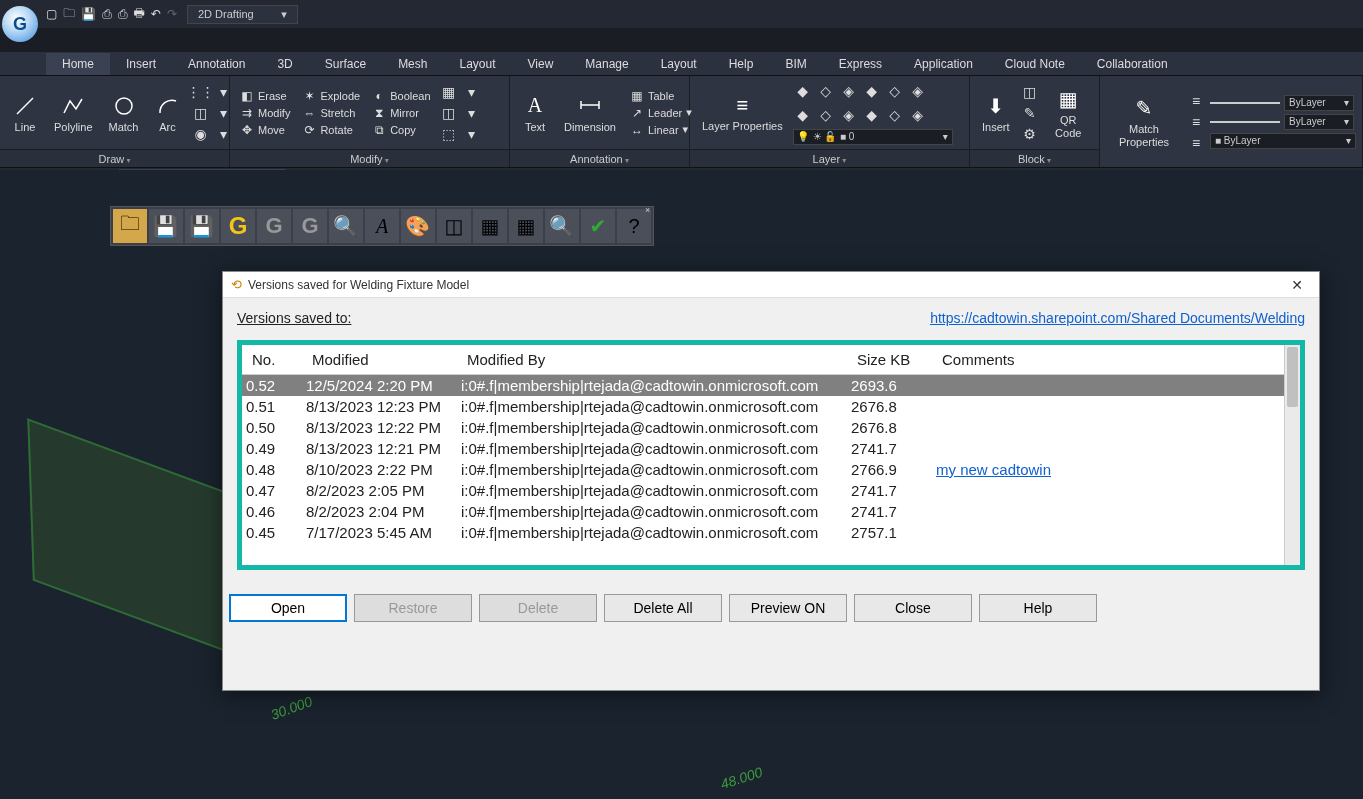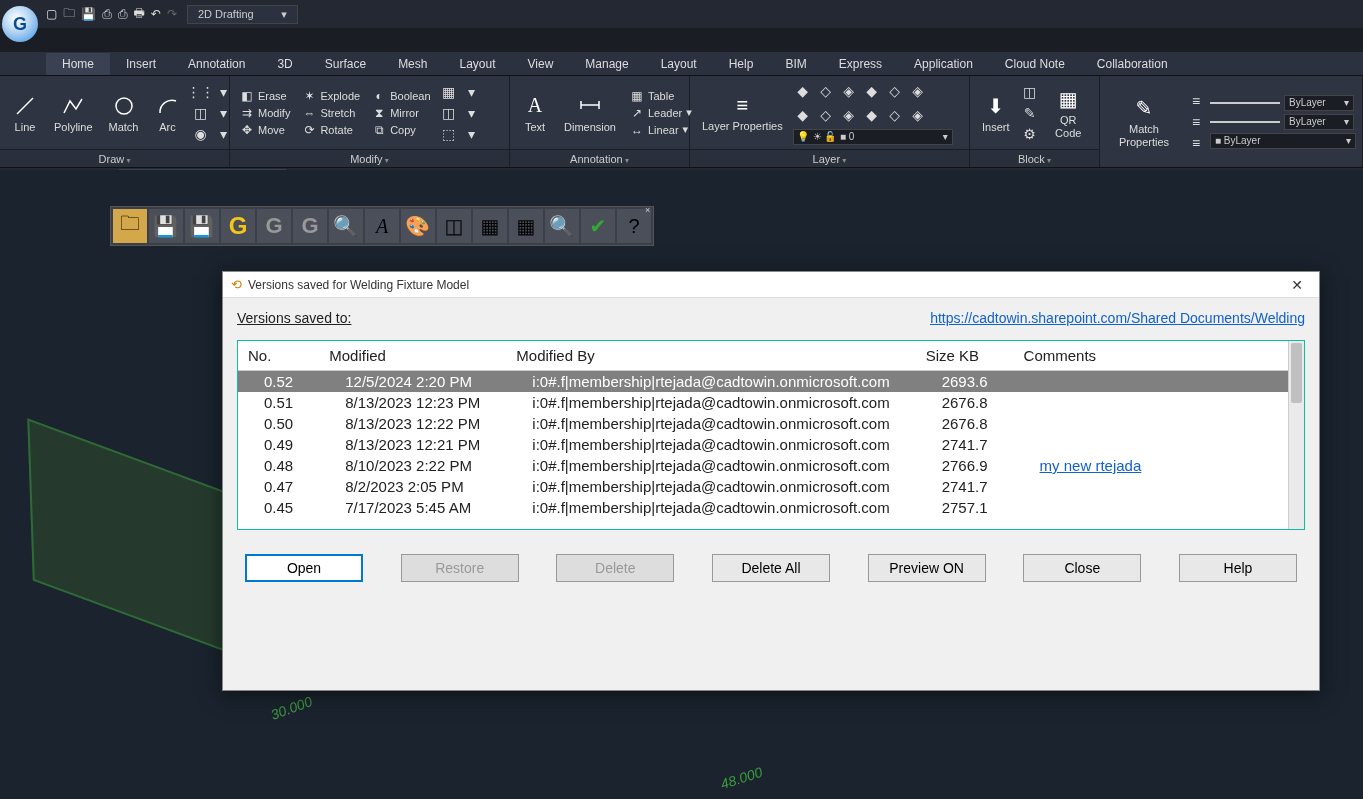--- a/index.html
+++ b/index.html
@@ -53,29 +53,29 @@
 
 .geom { position:absolute; border:2px solid #3c9d3c; }
 
 
 .dialog { position:absolute; left:222px; top:271px; width:1098px; height:420px; background:#f0f0f0; border:1px solid #888; box-shadow:0 4px 20px rgba(0,0,0,.5); z-index:50; display:flex; flex-direction:column; }
 .dlg-title { height:26px; background:#fff; border-bottom:1px solid #ddd; display:flex; align-items:center; padding:0 8px; font-size:12px; color:#333; }
 .dlg-title .ticon { margin-right:6px; color:#d08000; font-size:13px; }
 .dlg-title .x { margin-left:auto; font-size:14px; color:#333; cursor:pointer; padding:2px 8px; }
 .dlg-head { padding:12px 14px 8px; display:flex; font-size:14px; color:#222;text-decoration:underline; }
 .dlg-head a { color:#1060d0; text-decoration:underline; }
-.dlg-table-wrap { margin:6px 14px; border:1px solid #14b8a6; background:#fff; height:190px; overflow:hidden; position:relative; }
+.dlg-table-wrap { margin:6px 14px; border:5px solid #14b8a6; background:#fff; height:230px; overflow:hidden; position:relative; }
 .dlg-table { width:100%; border-collapse:collapse; font-size:15px; color:#222; }
 .dlg-table th { text-align:left; font-weight:normal; padding:6px 10px; border-bottom:1px solid #ccc; background:#fff; }
-.dlg-table td { padding:2px 26px; white-space:nowrap; }
+.dlg-table td { padding:2px 4px; white-space:nowrap; }
 .dlg-table tr.sel td { background:#808080; color:#fff; }
 .dlg-table td a { color:#1060d0; text-decoration:underline; }
 .dlg-scroll { position:absolute; right:0; top:0; bottom:0; width:16px; background:#eaeaea; border-left:1px solid #ccc; }
 .dlg-scroll .thumb { position:absolute; left:2px; right:2px; top:2px; height:60px; background:#c0c0c0; border-radius:2px; }
-.dlg-btns { display:flex; gap:16px; padding:18px 22px;justify-content:space-between; }
+.dlg-btns { display:flex; gap:7px; padding:18px 6px; }
 .dlg-btns button { width:118px; height:28px; font-size:14px; background:#e8e8e8; border:1px solid #999; cursor:pointer; }
 .dlg-btns button.primary { border:2px solid #0078d4; background:#fff; }
 .dlg-btns button:disabled { color:#999; background:#ddd; }
 
 svg.line-ic { width:22px; height:22px; stroke:#fff; stroke-width:1.5; fill:none; }
 </style>
 </head>
 <body>
 
 <div class="applogo">G</div>
@@ -437,25 +437,32 @@
             <td>8/13/2023 12:21 PM</td>
             <td>i:0#.f|membership|rtejada@cadtowin.onmicrosoft.com</td>
             <td>2741.7</td>
             <td></td>
           </tr>
           <tr>
             <td>0.48</td>
             <td>8/10/2023 2:22 PM</td>
             <td>i:0#.f|membership|rtejada@cadtowin.onmicrosoft.com</td>
             <td>2766.9</td>
-            <td><a href="#">my new rtejada</a></td>
+            <td><a href="#">my new cadtowin</a></td>
           </tr>
           <tr>
             <td>0.47</td>
             <td>8/2/2023 2:05 PM</td>
+            <td>i:0#.f|membership|rtejada@cadtowin.onmicrosoft.com</td>
+            <td>2741.7</td>
+            <td></td>
+          </tr>
+          <tr>
+            <td>0.46</td>
+            <td>8/2/2023 2:04 PM</td>
             <td>i:0#.f|membership|rtejada@cadtowin.onmicrosoft.com</td>
             <td>2741.7</td>
             <td></td>
           </tr>
           <tr>
             <td>0.45</td>
             <td>7/17/2023 5:45 AM</td>
             <td>i:0#.f|membership|rtejada@cadtowin.onmicrosoft.com</td>
             <td>2757.1</td>
             <td></td>

